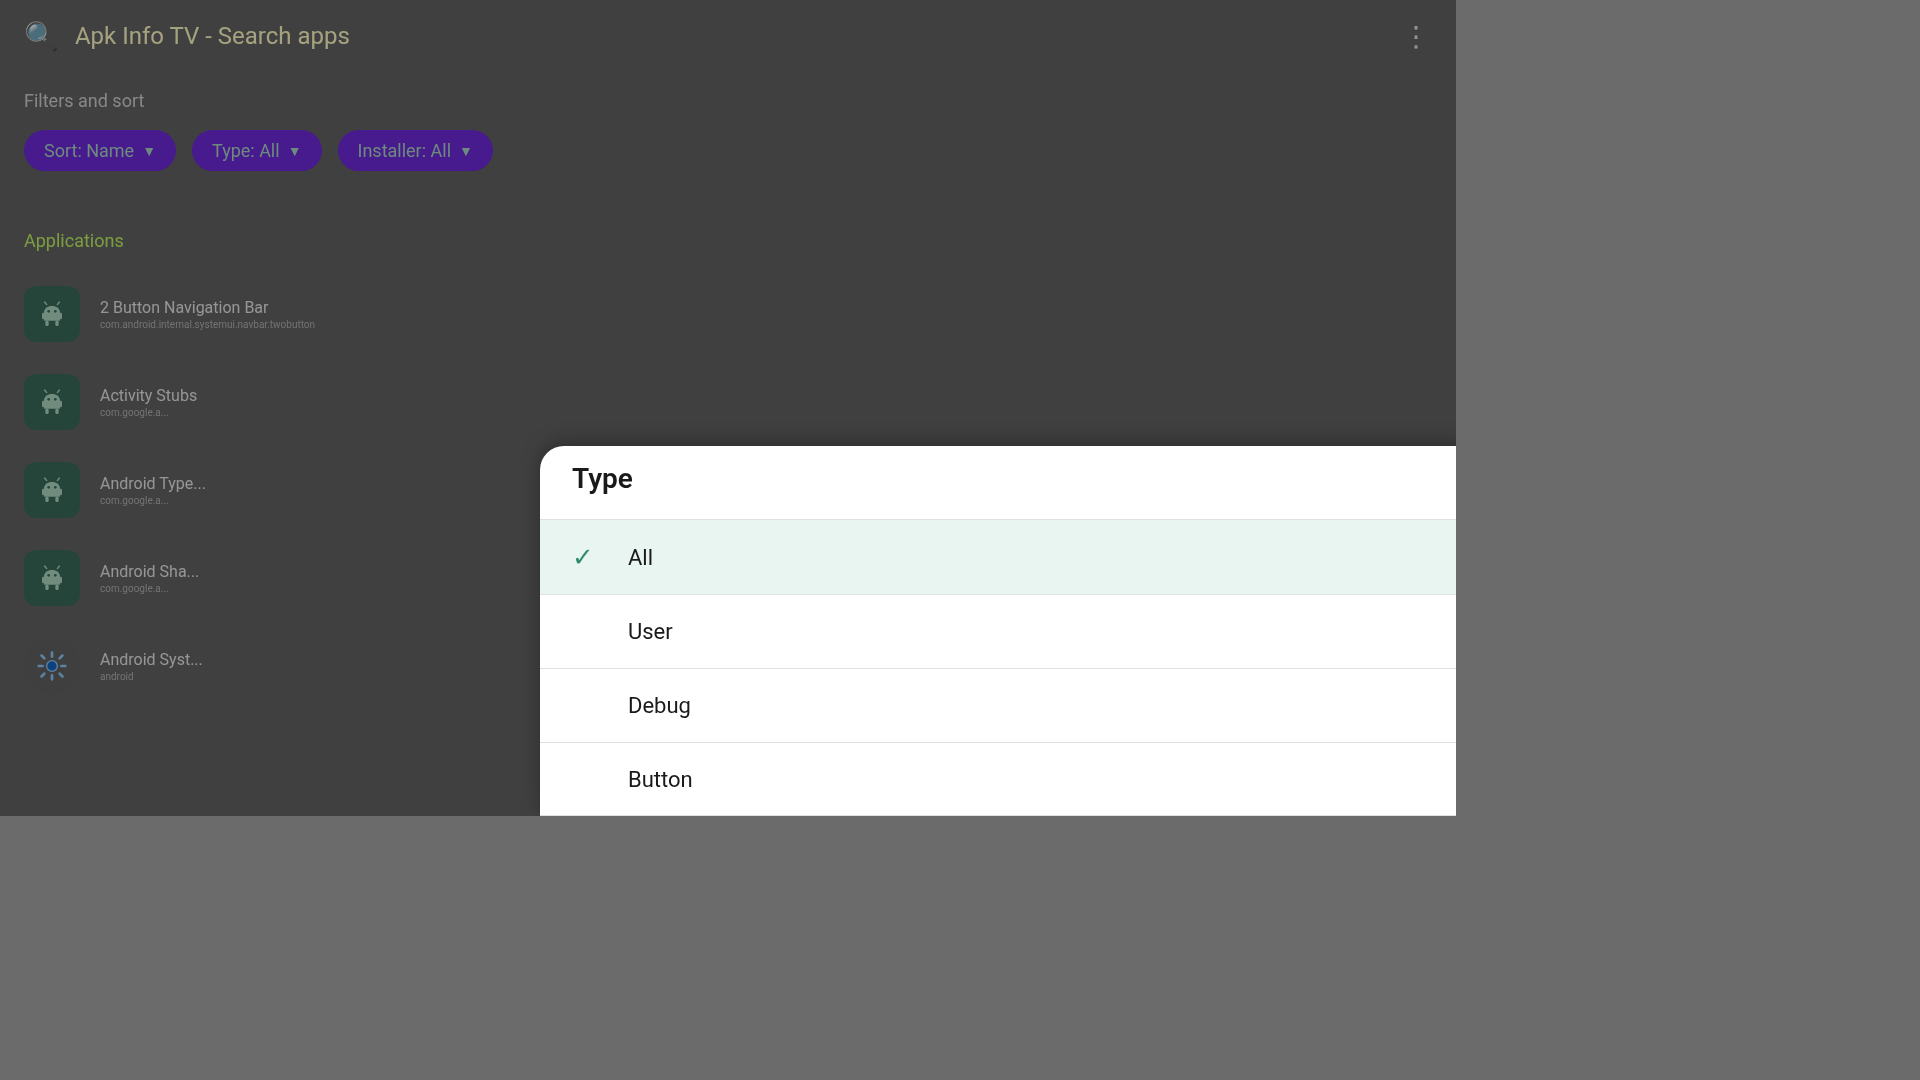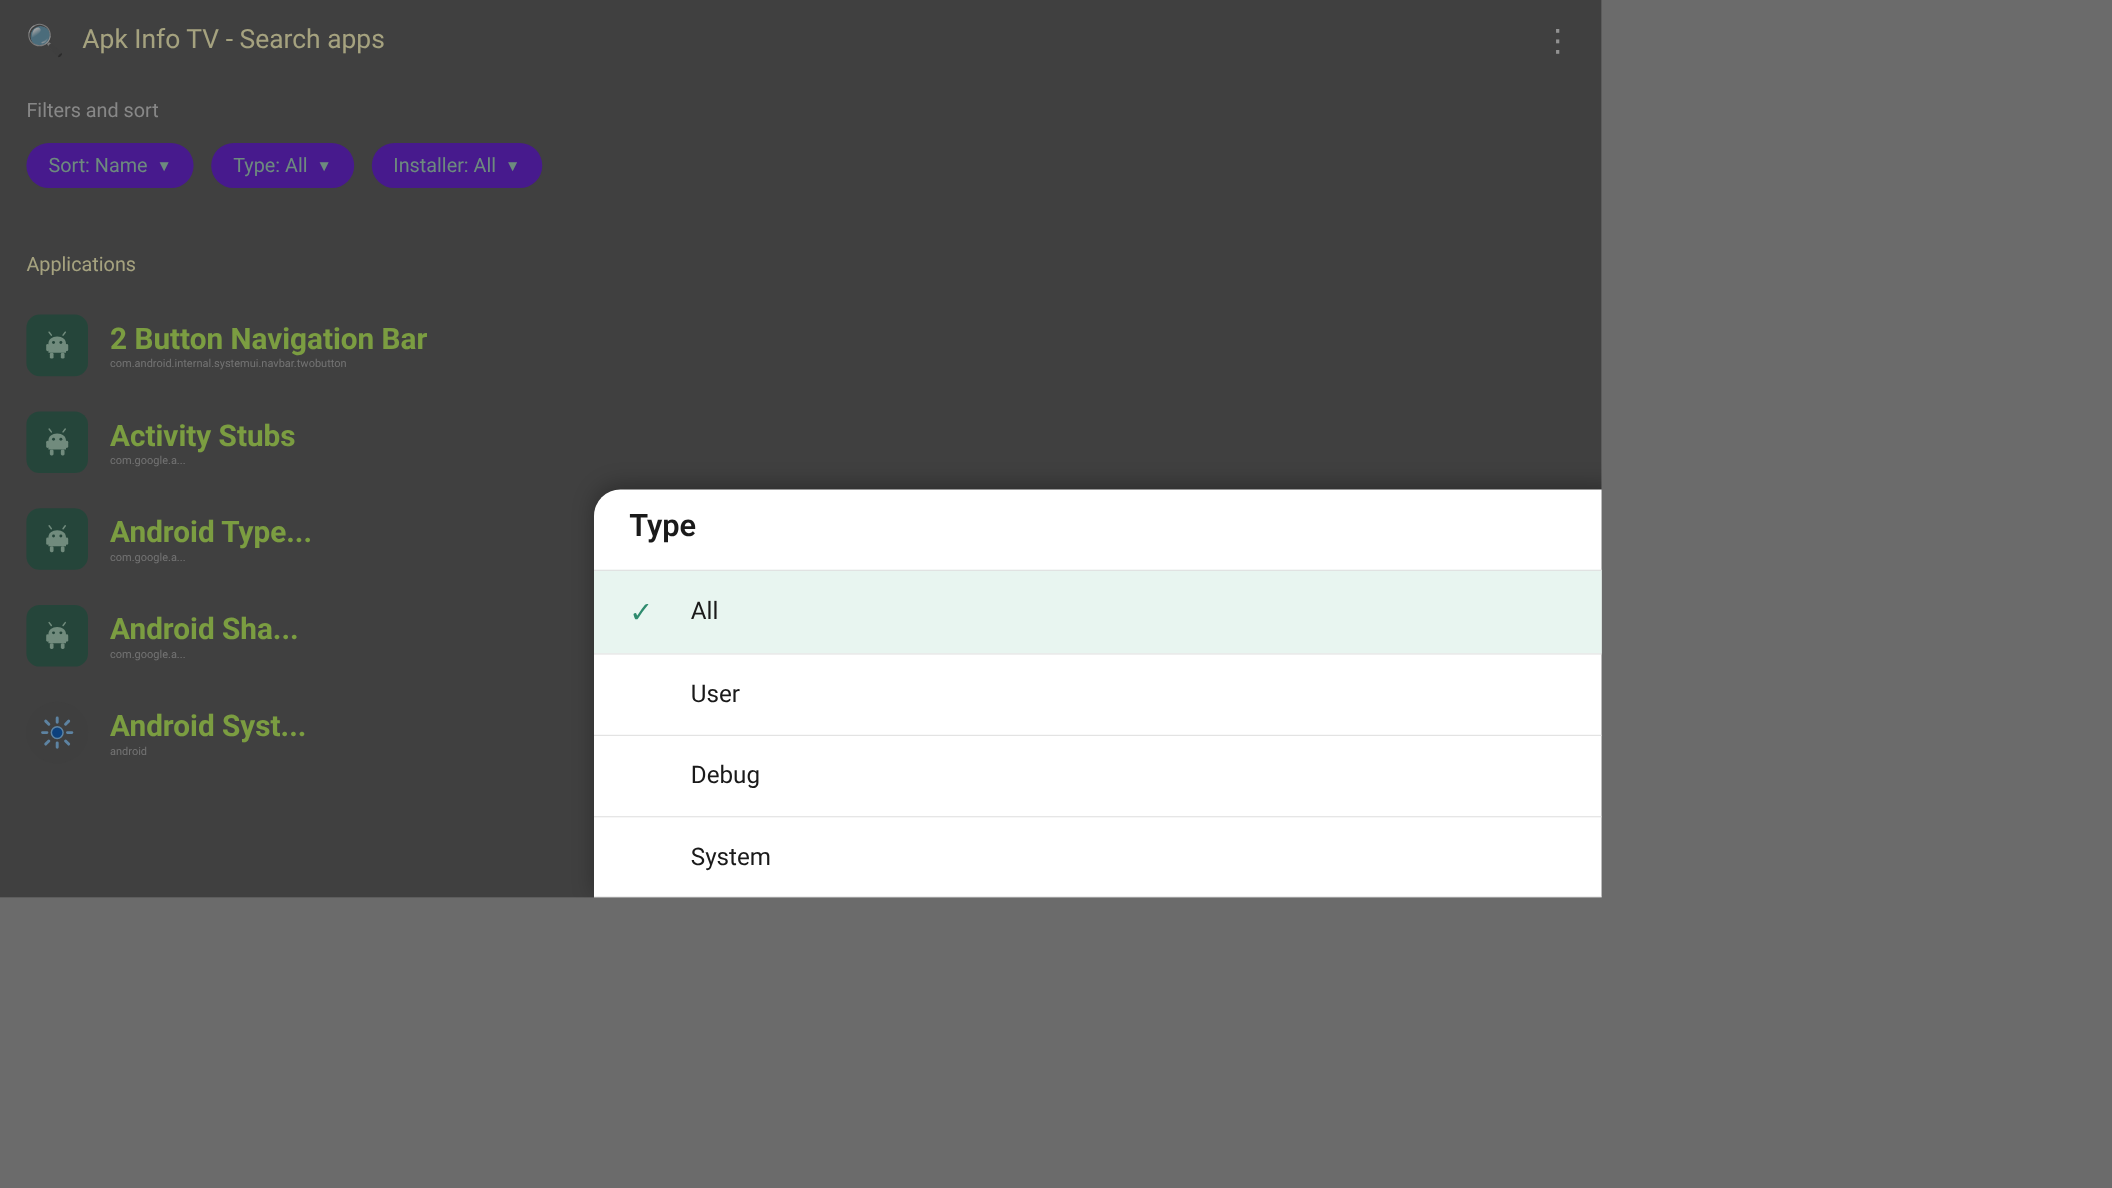--- a/index.html
+++ b/index.html
@@ -88,21 +88,21 @@
 
     .chip-arrow {
       font-size: 14px;
     }
 
     .section-label {
       position: absolute;
       top: 230px;
       left: 24px;
       font-size: 18px;
-      color: #fef9c3;
+      color: #bef264;
     }
 
     .app-list {
       position: absolute;
       top: 270px;
       left: 0;
       width: 100%;
     }
 
     .app-item {
@@ -138,23 +138,23 @@
       justify-content: center;
       flex-shrink: 0;
     }
 
     .app-info {
       display: flex;
       flex-direction: column;
     }
 
     .app-name {
-      font-size: 27px;
-      color: #bef264;
-      font-weight: 700;
+      font-size: 16px;
+      color: #e5e5e5;
+      font-weight: 400;
     }
 
     .app-package {
       font-size: 10px;
       color: #b0b0b0;
       margin-top: 2px;
     }
 
     
     .overlay {
@@ -366,15 +366,15 @@
     <span class="option-label">User</span>
   </div>
 
   <div class="dialog-option">
     <span class="no-check"></span>
     <span class="option-label">Debug</span>
   </div>
 
   <div class="dialog-option">
     <span class="no-check"></span>
-    <span class="option-label">System</span>
+    <span class="option-label">Button</span>
   </div>
 </div>
 
 </body></html>

